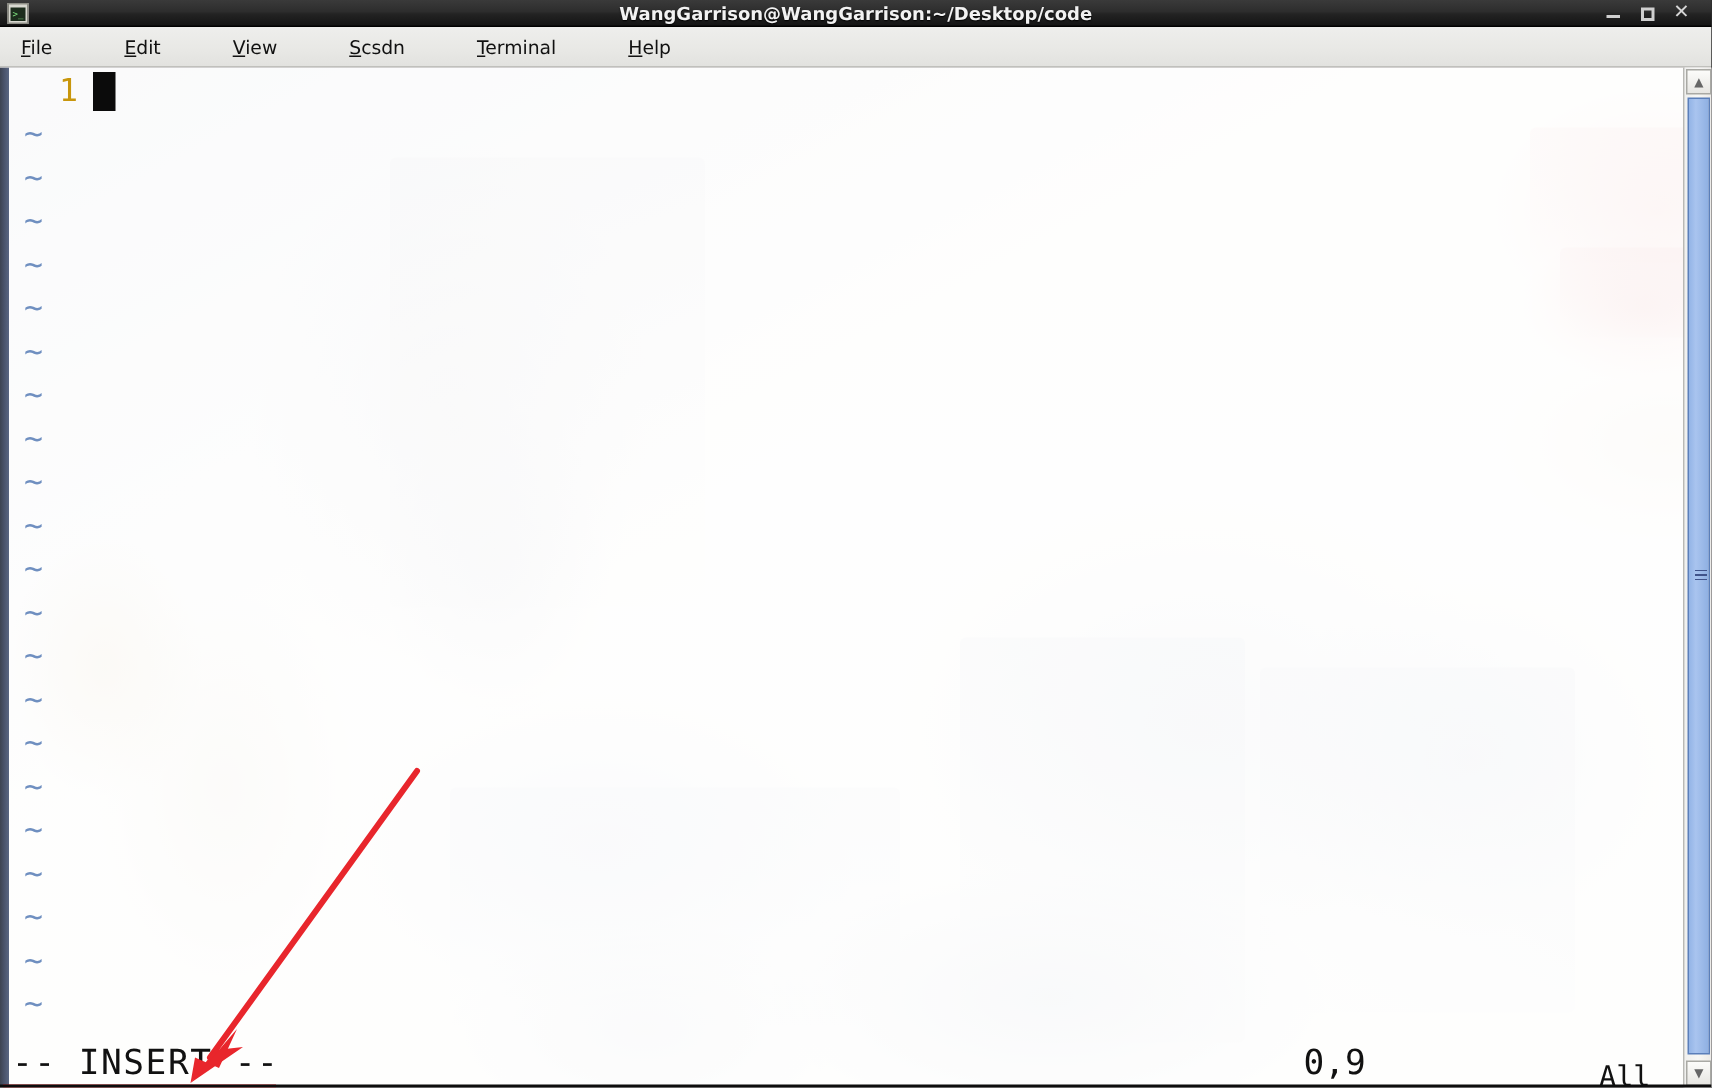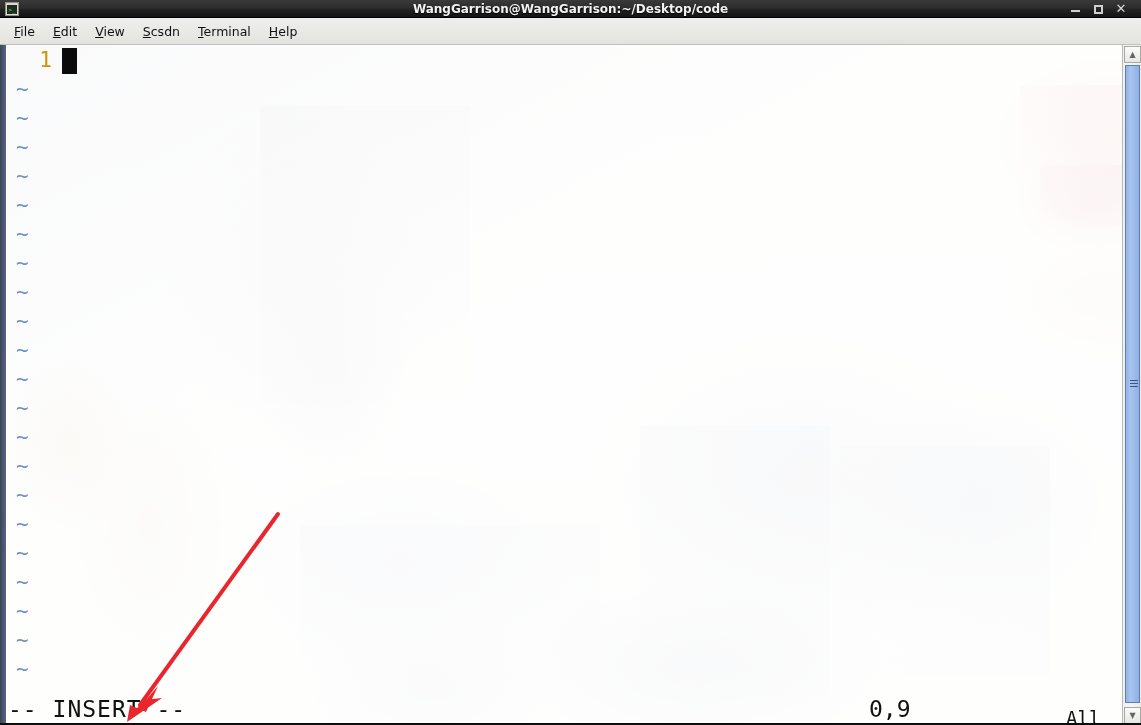--- a/index.html
+++ b/index.html
@@ -89,20 +89,21 @@
     position: absolute;
     left: 0; top: 18px;
     width: 1141px;
     height: 27px;
     background: linear-gradient(to bottom, #eeeeec 0%, #e8e8e5 60%, #e2e2df 100%);
     border-bottom: 1px solid #c0c0bc;
     box-sizing: border-box;
     padding-left: 10px;
     display: flex;
     align-items: center;
+    gap: 30px;
   }
   .menu-item {
     font-family: "DejaVu Sans", sans-serif;
     font-size: 12.5px;
     color: #111;
     padding: 3px 9px 3px 4px;
     margin-right: 5px;
     white-space: nowrap;
     cursor: default;
   }

